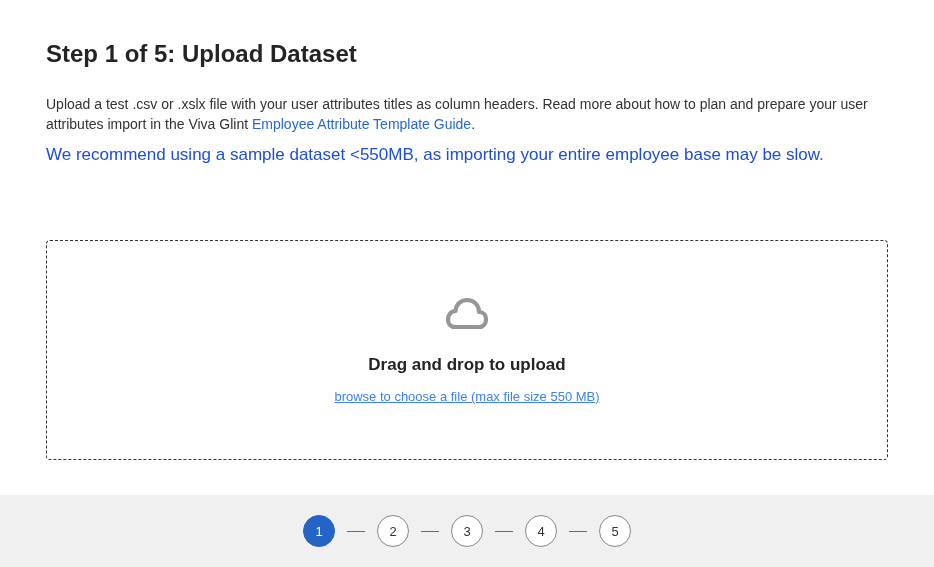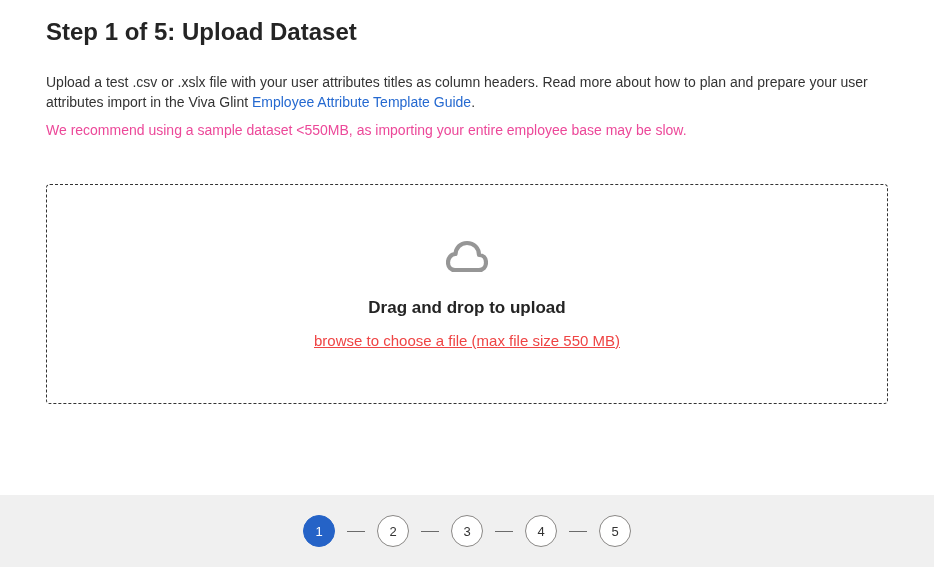--- a/index.html
+++ b/index.html
@@ -8,43 +8,43 @@
       box-sizing: border-box;
     }
     body {
       font-family: 'Segoe UI', -apple-system, BlinkMacSystemFont, sans-serif;
       background: #fff;
       width: 934px;
       height: 567px;
       position: relative;
     }
     .content {
-      padding: 18px 46px 0 46px;
+      padding: 40px 46px 0 46px;
     }
     .page-title {
       font-size: 24px;
       font-weight: 600;
       color: #242424;
       margin-bottom: 26px;
     }
     .instructions {
       font-size: 14px;
       color: #333;
       line-height: 1.45;
       margin-bottom: 8px;
     }
     .instructions a {
       color: #2569d0;
       text-decoration: none;
     }
     .recommendation {
-      font-size: 14px;
-      color: #ec4899;
+      font-size: 17px;
+      color: #1d4ed8;
       line-height: 1.4;
-      margin-bottom: 44px;
+      margin-bottom: 74px;
     }
     .dropzone {
       border: 1px dashed #333;
       border-radius: 4px;
       height: 220px;
       display: flex;
       flex-direction: column;
       align-items: center;
       justify-content: center;
       cursor: pointer;
@@ -53,22 +53,22 @@
       color: #969696;
       margin-bottom: 16px;
     }
     .drop-title {
       font-size: 17px;
       font-weight: 600;
       color: #242424;
       margin-bottom: 14px;
     }
     .drop-sub {
-      font-size: 15px;
-      color: #ef4444;
+      font-size: 13px;
+      color: #3b82f6;
       text-decoration: underline;
     }
     .stepper {
       position: absolute;
       bottom: 0;
       left: 0;
       right: 0;
       background: #f0f0f0;
       height: 72px;
       display: flex;

